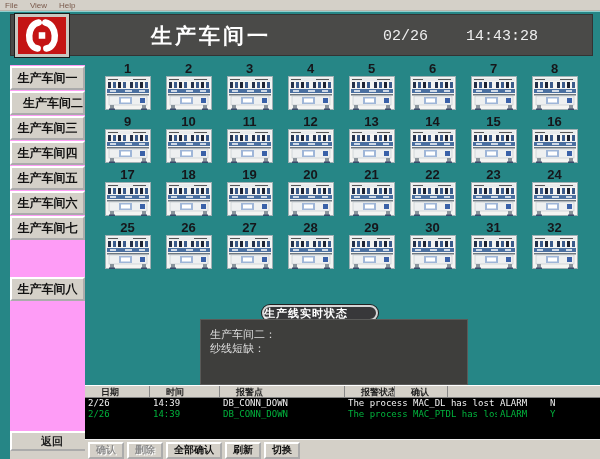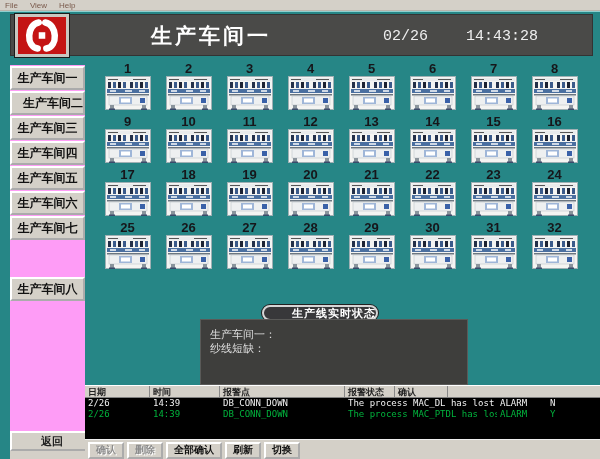--- a/index.html
+++ b/index.html
@@ -82,39 +82,39 @@
   }
   .m-cell{text-align:center;cursor:pointer;}
   .m-num{font-size:13px;font-weight:bold;color:#16161a;height:15px;line-height:15px;}
   .m-icon{width:46px;height:34px;display:block;margin:0 auto;}
   
   .status-pill{
     position:absolute;left:262px;top:293px;width:116px;height:16px;
     background:#38383a;border:2px solid #d6d6d6;border-radius:9px;
     box-shadow:0 0 0 1px #202020;box-sizing:border-box;
     color:#ffffff;font-size:11px;font-weight:bold;letter-spacing:1px;
-    text-align:right;line-height:12px;white-space:nowrap;
+    text-align:left;line-height:12px;white-space:nowrap;
   }
   .status-panel{
     position:absolute;left:200px;top:307px;width:268px;height:66px;
     background:#3e3e3c;border:1px solid #5a5a58;box-sizing:border-box;
     color:#dddddd;font-size:11px;line-height:14px;
     padding:7px 0 0 9px;
   }
   
   .alarm-table{
     position:absolute;left:85px;top:373px;width:515px;height:54px;
   }
   .t-head{
     display:flex;height:13px;background:var(--chrome);
     border-top:1px solid #fff;border-bottom:1px solid #808080;box-sizing:border-box;
   }
   .th{
     font-size:9px;font-weight:bold;color:#222;line-height:12px;
-    border-right:1px solid #888;padding-left:3px;box-sizing:border-box;
+    border-right:1px solid #888;padding-left:16px;box-sizing:border-box;
     overflow:hidden;white-space:nowrap;
   }
   .t-body{background:#000;height:41px;overflow:hidden;cursor:default;}
   .tr{display:flex;height:11px;font-family:"DejaVu Sans Mono","Liberation Mono",monospace;
       font-size:9px;line-height:11px;align-items:flex-end;}
   .td{padding-left:3px;box-sizing:border-box;overflow:hidden;white-space:nowrap;}
   .tr.white{color:#f2f2f2;}
   .tr.green{color:var(--green);}
   
   .toolbar{
@@ -1165,21 +1165,21 @@
       <rect x="5" y="29" width="4" height="4" fill="#8a949c"></rect>
       <rect x="37" y="29" width="4" height="4" fill="#8a949c"></rect>
       <rect x="4" y="32.5" width="6" height="1.5" fill="#3a4a6a"></rect>
       <rect x="36" y="32.5" width="6" height="1.5" fill="#3a4a6a"></rect>
     </svg>
   </div>
 </div>
 
   <div class="status-pill">生产线实时状态</div>
   <div class="status-panel">
-    <div>生产车间一：</div>
+    <div>生产车间二：</div>
     <div>纱线短缺：</div>
   </div>
 
   <div class="alarm-table">
     <div id="table-header" class="t-head">
         <div class="th" style="width: 65px;">日期</div>
         <div class="th" style="width: 70px;">时间</div>
         <div class="th" style="width: 125px;">报警点</div>
         <div class="th" style="width: 50px;">报警状态</div>
         <div class="th" style="width: 53px;">确认</div>

